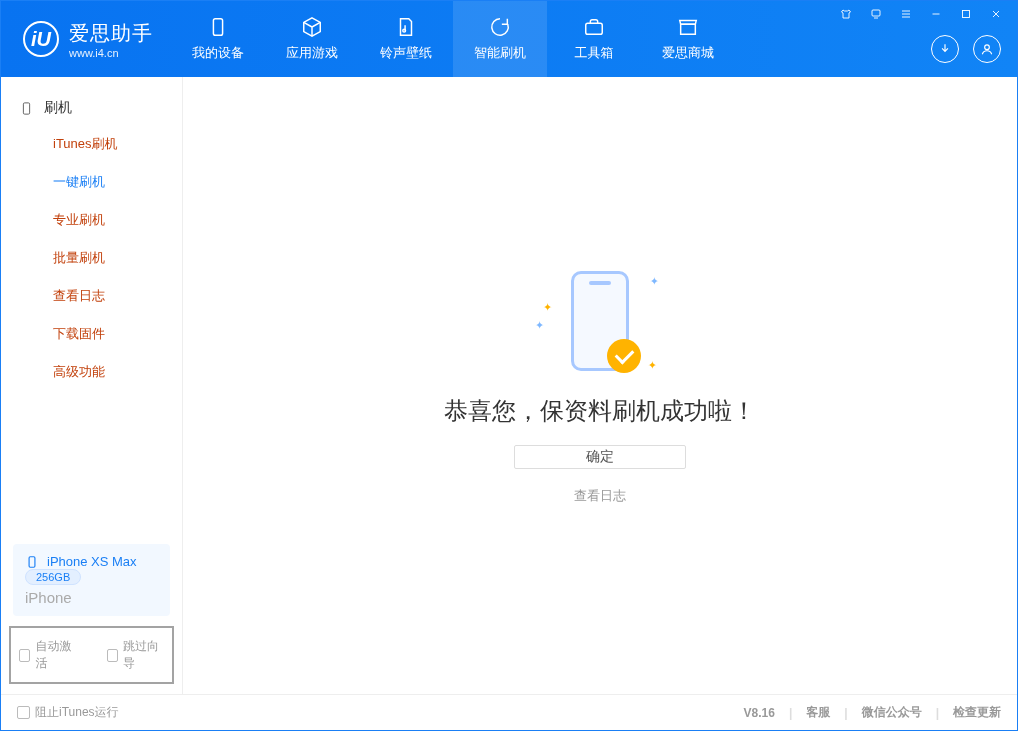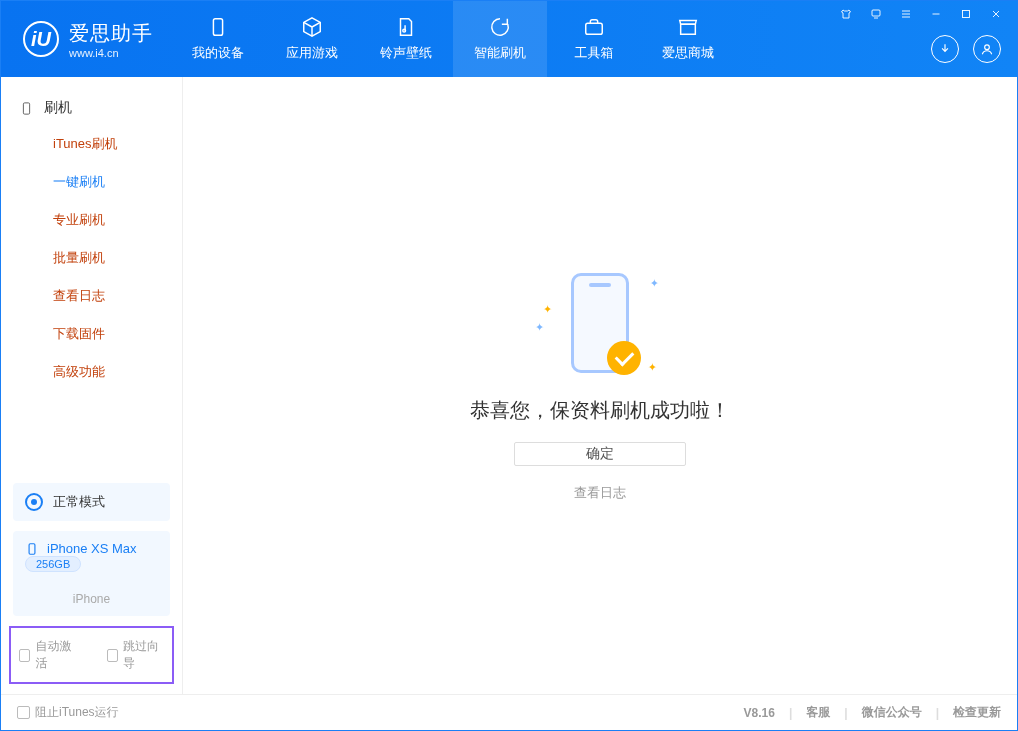--- a/index.html
+++ b/index.html
@@ -60,24 +60,24 @@
 .mode-card .dot {
   width: 18px; height: 18px; border-radius: 50%; border: 2px solid #1a7ff5;
   display: flex; align-items: center; justify-content: center;
 }
 .mode-card .dot::after { content:''; width:6px;height:6px;background:#1a7ff5;border-radius:50%; }
 .device-card .name { color: #1a7ff5; font-weight: 500; display: flex; align-items: center; gap: 8px; }
 .device-card .badge {
   display:inline-block; background:#e3efff; color:#1a7ff5; border:1px solid #cfe3ff;
   border-radius: 10px; padding: 1px 10px; font-size: 11px; 
 }
-.device-card .type { color:#aaa; font-size: 12px; margin-top: 20px; text-align: center; }
+.device-card .type { color:#aaa; font-size: 15px; margin-top: 4px; }
 
 .bottom-options {
-  margin: auto 8px 10px 8px; border: 2px solid #8b5cf6; padding: 10px 8px;
+  margin: auto 8px 10px 8px; border: 2px solid #a3a3a3; padding: 10px 8px;
   display: flex; gap: 30px; font-size: 12px; color: #999;
 }
 .chk { display: flex; align-items: center; gap: 5px; cursor: pointer; }
 .chk .box { width: 13px; height: 13px; border: 1px solid #bbb; border-radius: 2px; }
 
 .main { flex: 1; display: flex; flex-direction: column; align-items: center; justify-content: center; gap: 18px; }
 .phone-ok { position: relative; width: 70px; height: 110px; }
 .phone-body {
   width: 58px; height: 100px; border: 3px solid #a7c8ff; border-radius: 10px;
   position: absolute; left: 6px; top: 4px; background: #f5f9ff;
@@ -90,21 +90,21 @@
 .check-badge::after {
   content:''; width:14px; height:8px; border-left:3px solid #fff; border-bottom:3px solid #fff;
   transform: rotate(-45deg); margin-top:-3px;
 }
 .sparkle { position:absolute; font-size:11px; }
 .sp1 { left:-22px; top:34px; color:#ffb300; }
 .sp2 { left:-30px; top:52px; color:#7fb8ff; }
 .sp3 { right:-24px; top:8px; color:#7fb8ff; }
 .sp4 { right:-22px; top:92px; color:#ffb300; }
 
-.success-text { font-size: 20px; color: #333; }
+.success-text { font-size: 24px; color: #333; }
 .ok-btn {
   width: 172px; height: 24px; border: 1px solid #ddd; background: #fff; font-size: 14px;
   cursor: pointer; color: #555; border-radius: 2px;
 }
 .log-link { font-size: 13px; color: #999; cursor: pointer; }
 
 .statusbar {
   height: 36px; border-top: 1px solid #eee; display: flex; align-items: center;
   padding: 7px 16px; font-size: 12px; color: #999; gap: 10px;
 }
@@ -242,24 +242,20 @@
     <div class="side-item active">一键刷机</div>
     <div class="side-item">专业刷机</div>
     <div class="side-item">批量刷机</div>
 
     <div class="side-item">查看日志</div>
     <div class="side-item">下载固件</div>
     <div class="side-item">高级功能</div>
 
     <div style="flex:1"></div>
 
-    <div class="mode-card">
-      <span class="dot"></span>
-      <span>正常模式</span>
-    </div>
 
     <div class="device-card">
       <div class="name">
         <svg width="14" height="14" viewBox="0 0 24 24" style="stroke:#1a7ff5;fill:none;stroke-width:2">
             <rect x="7" y="3" width="10" height="18" rx="2"></rect>
           </svg>
         <span>iPhone XS Max</span>
       </div>
       <div class="badge">256GB</div>
       <div class="type">iPhone</div>

